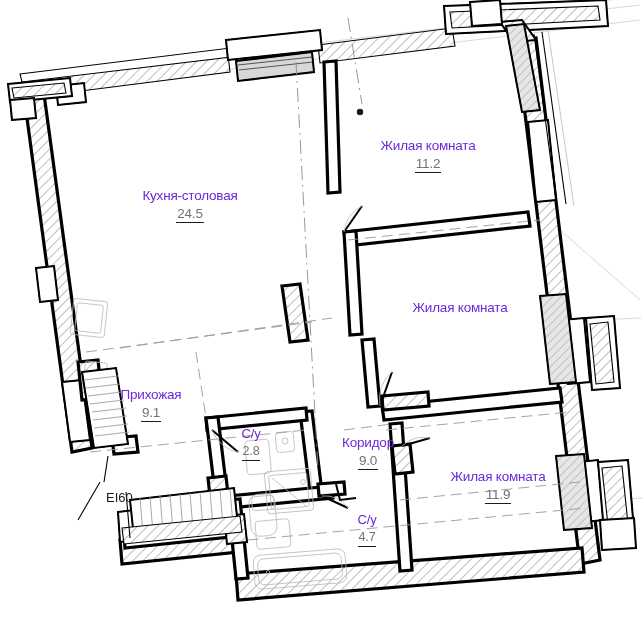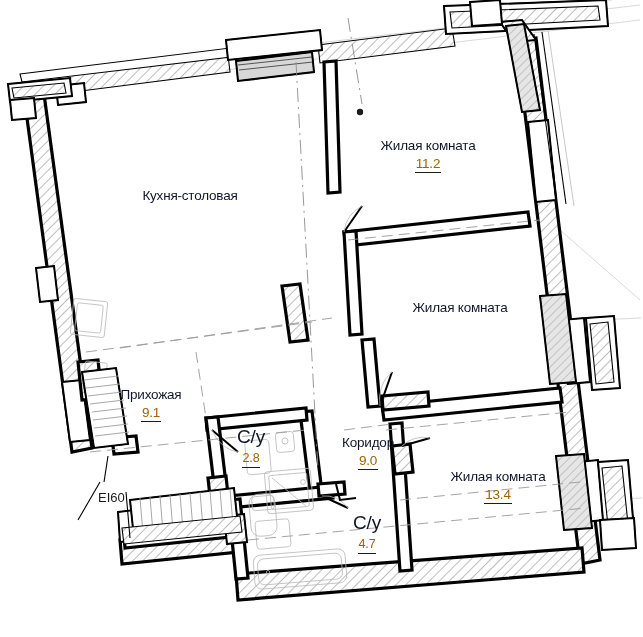--- a/index.html
+++ b/index.html
@@ -77,37 +77,37 @@
   .fill-white { fill: #ffffff; }
   .fill-hatch { fill: url(#hatch45); }
   .fill-hatchgray { fill: url(#hatchGray); }
   .fill-solidgray { fill: #d8d8d8; }
 
   
   .label-group { position: absolute; text-align: center; }
   .room-name {
     font-family: "Liberation Sans", sans-serif;
     font-size: 13.5px;
-    color: #0f172a;
+    color: #6d28d9;
     white-space: nowrap;
     line-height: 1.18;
     letter-spacing: -0.2px;
   }
   .room-area {
     font-family: "Liberation Sans", sans-serif;
     font-size: 13.5px;
-    color: #a16207;
+    color: #737373;
     white-space: nowrap;
     line-height: 1.3;
     border-bottom: 1.4px solid #1b1b1b;
     display: inline-block;
     padding: 0 1px 0 1px;
     letter-spacing: -0.2px;
   }
-  .room-name.sm { font-size: 19px; }
+  .room-name.sm { font-size: 13px; }
   .room-area.sm { font-size: 12.6px; }
   .annot-text {
     position: absolute;
     font-family: "Liberation Sans", sans-serif;
     font-size: 13px;
     color: #1b1b1b;
     white-space: nowrap;
   }
 </style>
 </head>
@@ -403,34 +403,35 @@
 
       <path class="wall-thin" d="M 100 482 L 78 520"></path>
       <path class="wall-thin" d="M 108 456 L 104 482"></path>
       <path class="wall-thin" d="M 126 492 L 130 538"></path>
     </g>
 
   </svg>
 
   <div class="label-group" style="left:130px; top:188px; width:120px;">
     <div class="room-name">Кухня-столовая</div>
+    <div><span class="room-area">24.5</span></div>
   </div>
 
   <div class="label-group" style="left:367px; top:138px; width:122px;">
     <div class="room-name">Жилая комната</div>
     <div><span class="room-area">11.2</span></div>
   </div>
 
   <div class="label-group" style="left:399px; top:300px; width:122px;">
     <div class="room-name">Жилая комната</div>
   </div>
 
   <div class="label-group" style="left:437px; top:469px; width:122px;">
     <div class="room-name">Жилая комната</div>
-    <div><span class="room-area">13.4</span></div>
+    <div><span class="room-area">11.9</span></div>
   </div>
 
   <div class="label-group" style="left:110px; top:387px; width:82px;">
     <div class="room-name">Прихожая</div>
     <div><span class="room-area">9.1</span></div>
   </div>
 
   <div class="label-group" style="left:232px; top:426px; width:38px;">
     <div class="room-name sm">С/у</div>
     <div><span class="room-area sm">2.8</span></div>
@@ -439,15 +440,15 @@
   <div class="label-group" style="left:320px; top:435px; width:72px;margin-left:12px;">
     <div class="room-name">Коридор</div>
     <div><span class="room-area">9.0</span></div>
   </div>
 
   <div class="label-group" style="left:348px; top:512px; width:38px;">
     <div class="room-name sm">С/у</div>
     <div><span class="room-area sm">4.7</span></div>
   </div>
 
-  <div class="annot-text" style="left:98px; top:490px;">EI60</div>
+  <div class="annot-text" style="left:106px; top:490px;">EI60</div>
 
 </div>
 
 </body></html>

